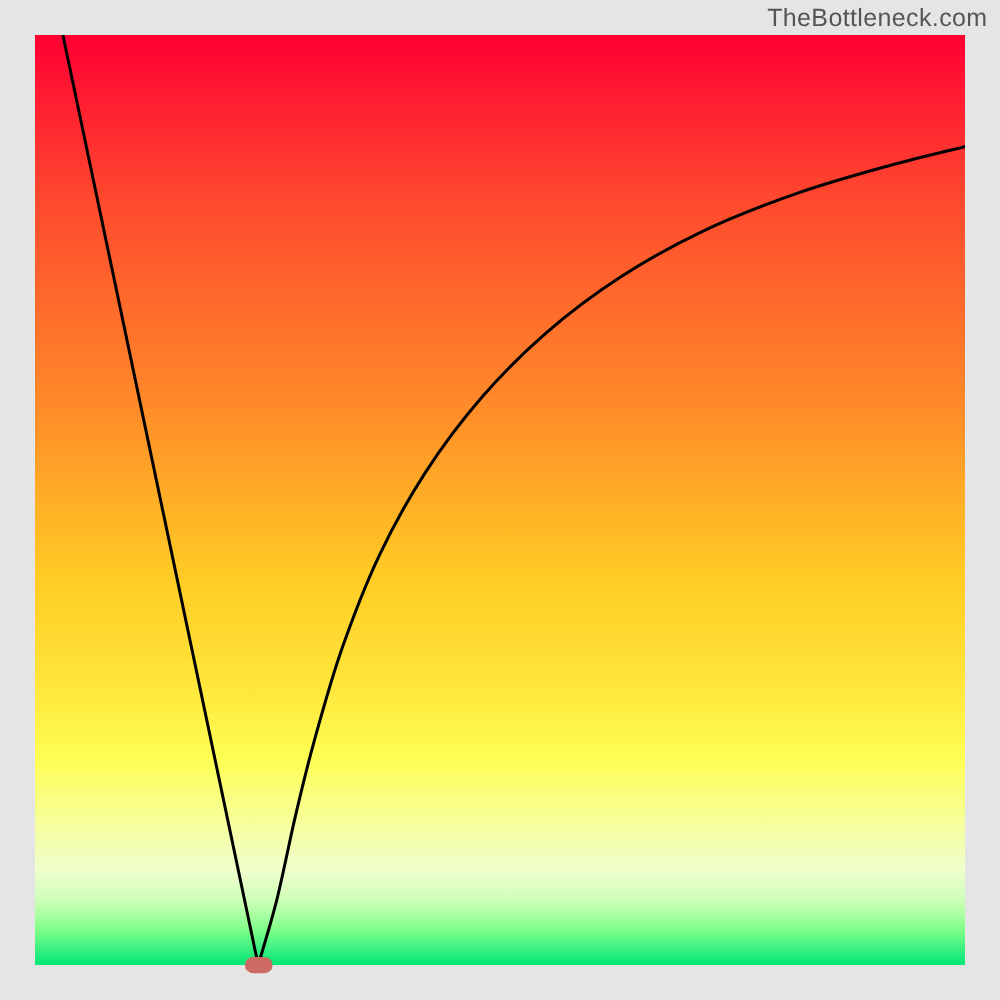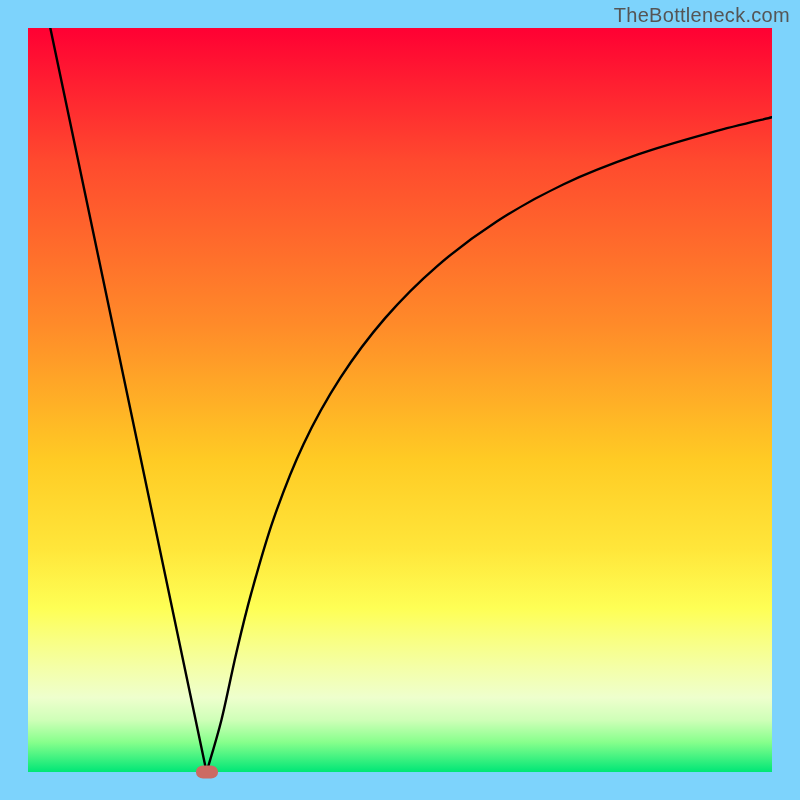--- a/index.html
+++ b/index.html
@@ -8,21 +8,21 @@
     width: 800px;
     height: 800px;
     overflow: hidden;
     background: #000;
     font-family: Arial, Helvetica, sans-serif;
   }
   .frame {
     position: relative;
     width: 800px;
     height: 800px;
-    background: #7dd3fc;
+    background: #e5e5e5;
   }
   .plot {
     position: absolute;
     left: 28px;
     top: 28px;
     width: 744px;
     height: 744px;
     background: linear-gradient(
       to bottom,
       #ff0033 0%,

